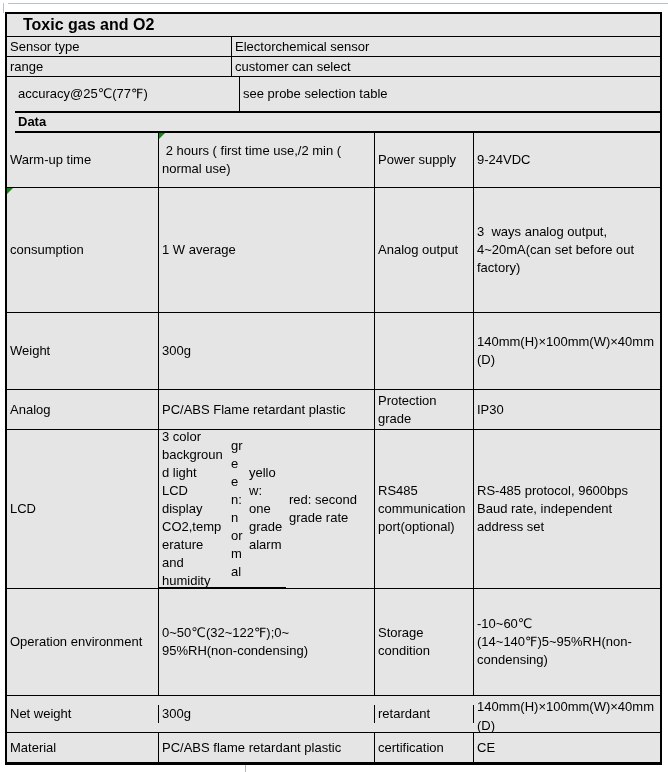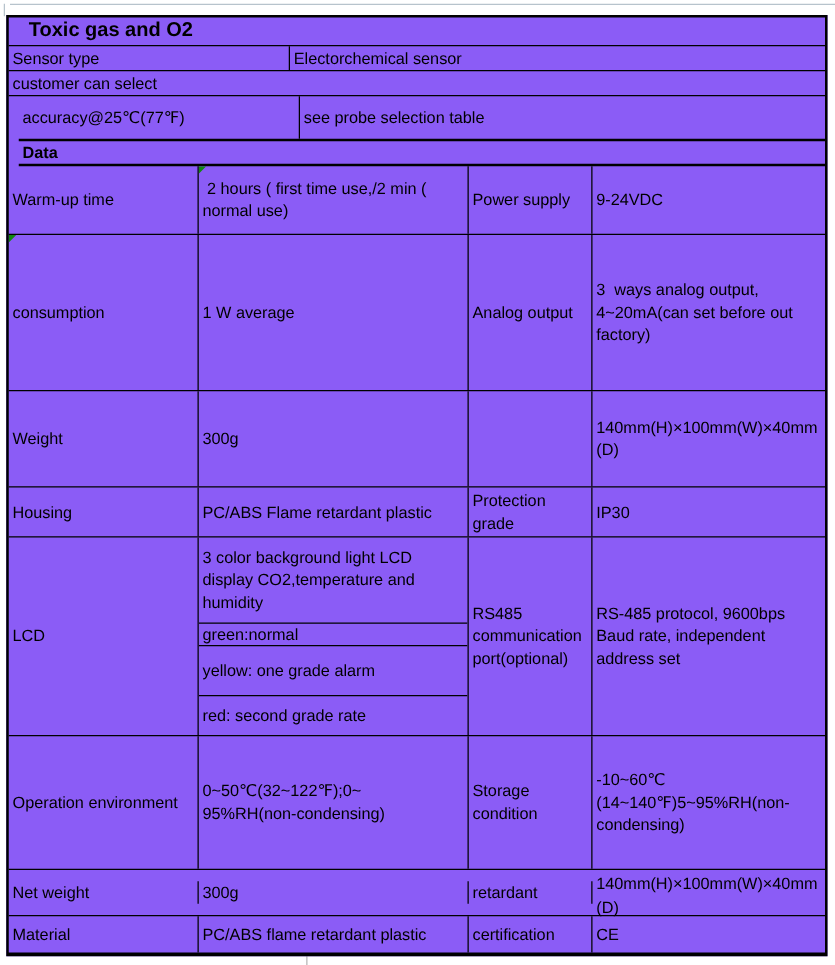--- a/index.html
+++ b/index.html
@@ -5,21 +5,21 @@
   html,body{margin:0;padding:0;background:#fff;}
   .page{position:relative;width:668px;height:772px;background:#fff;
         font-family:"Liberation Sans","DejaVu Sans",sans-serif;color:#000;
         font-size:13px;line-height:18px;overflow:hidden;}
   
   .gray-top{position:absolute;left:8px;top:3px;width:660px;height:1px;background:#b7c3cc;}
   .gray-top-left{position:absolute;left:3px;top:3px;width:1px;height:10px;background:#b7c3cc;}
   .gray-bottom{position:absolute;left:245px;top:765px;width:1px;height:7px;background:#b5b5b5;}
 
   .tbl{position:absolute;left:5px;top:12px;width:657px;box-sizing:border-box;
-       border:2px solid #000;border-bottom-width:3px;background:#8b5cf6;}
+       border:2px solid #000;border-bottom-width:3px;background:#e5e5e5;}
   .tbl *,.tbl{box-sizing:border-box;}
   .t-row{display:flex;border-bottom:1px solid #000;align-items:stretch;}
   .bb2{border-bottom-width:2px;margin-left:8px;}
   .bb0{border-bottom:0;}
   .rt{height:23px;}
   .r20{height:20px;}
   .r36{height:36px;}
   .r-warm{height:55px;justify-content:center;}
   .r-cons{height:125px;}
   .r-weight{height:77px;}
@@ -39,21 +39,21 @@
   .ca{flex:0 0 225px;}
   .cb{flex:1 1 auto;}
   .full{flex:1 1 auto;border-right:0;}
   .val{white-space:pre-wrap;overflow-wrap:break-word;word-break:break-word;}
   .c span{display:block;width:100%;}
 
   .title-cell{font-weight:bold;font-size:16px;line-height:20px;padding-left:16px;}
   .hdr{font-weight:bold;}
 
   
-  .sub-col{flex-direction:column;padding:0;align-items:stretch;}
+  .sub-col{flex-direction:row;padding:0;align-items:stretch;}
   .sub{display:flex;align-items:center;border-bottom:1px solid #000;padding:0 3px;overflow:hidden;}
   .sub-1{flex:0 0 69px;}
   .sub-2{flex:0 0 18px;}
   .sub-3{flex:0 0 40px;}
   .sub-4{flex:1 1 auto;border-bottom:0;}
 
   
   .clip{align-items:flex-start;padding-top:3px;line-height:19px;}
 
   
@@ -79,20 +79,23 @@
     <div class="t-row r20">
       <div class="c ca">
         <span>Sensor type</span>
       </div>
       <div class="c cb">
         <span class="val">Electorchemical sensor</span>
       </div>
     </div>
 
     <div class="t-row r20">
+      <div class="c ca">
+        <span>range</span>
+      </div>
       <div class="c cb">
         <span class="val">customer can select</span>
       </div>
     </div>
 
     <div class="t-row r36 bb2">
       <div class="c ca">
         <span>accuracy@25℃(77℉)</span>
       </div>
       <div class="c cb">
@@ -149,21 +152,21 @@
       <div class="c c3">
         <span class="val"></span>
       </div>
       <div class="c c4">
         <span class="val">140mm(H)×100mm(W)×40mm(D)</span>
       </div>
     </div>
 
     <div class="t-row r-hous">
       <div class="c c1">
-        <span>Housing</span>
+        <span>Analog</span>
       </div>
       <div class="c c2">
         <span class="val">PC/ABS Flame retardant plastic</span>
       </div>
       <div class="c c3">
         <span class="val">Protection grade</span>
       </div>
       <div class="c c4">
         <span class="val">IP30</span>
       </div>

